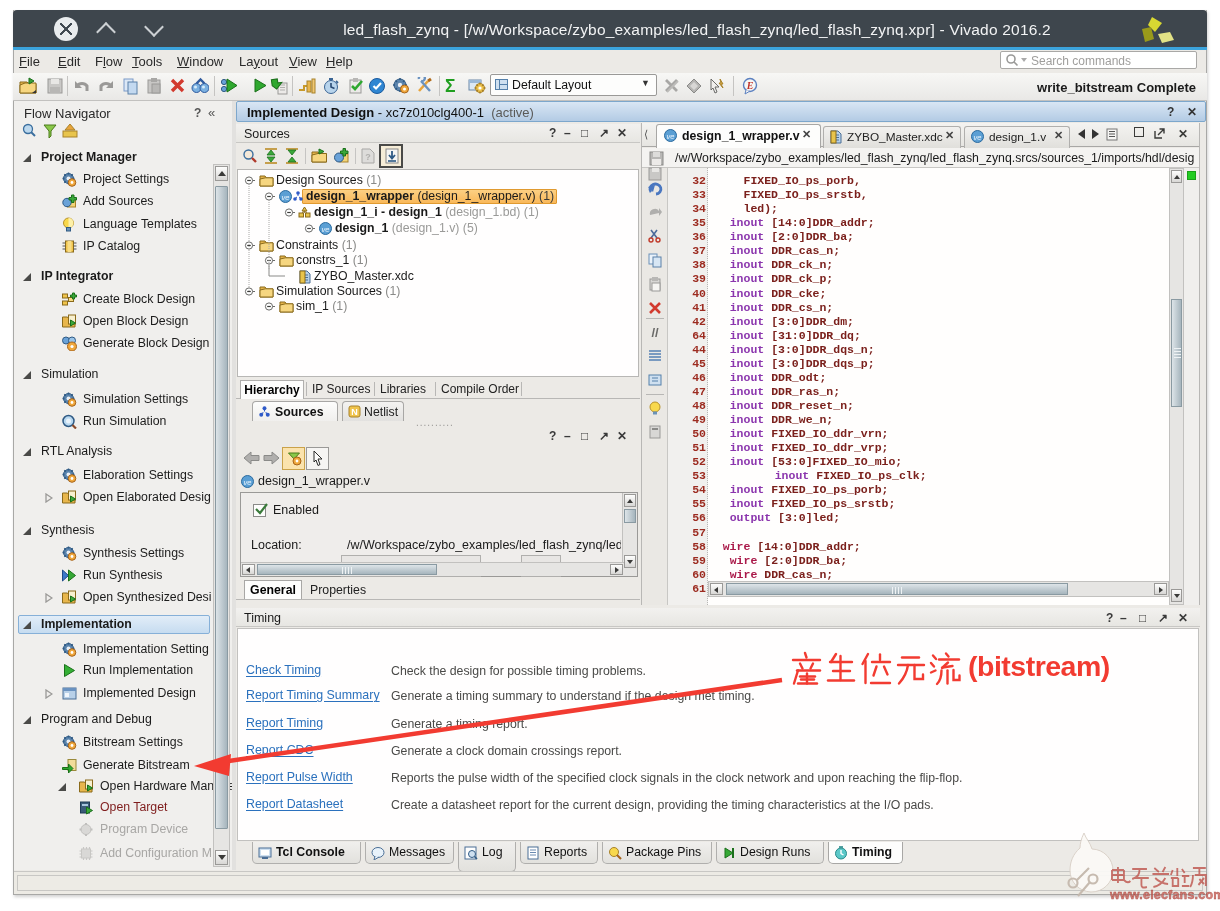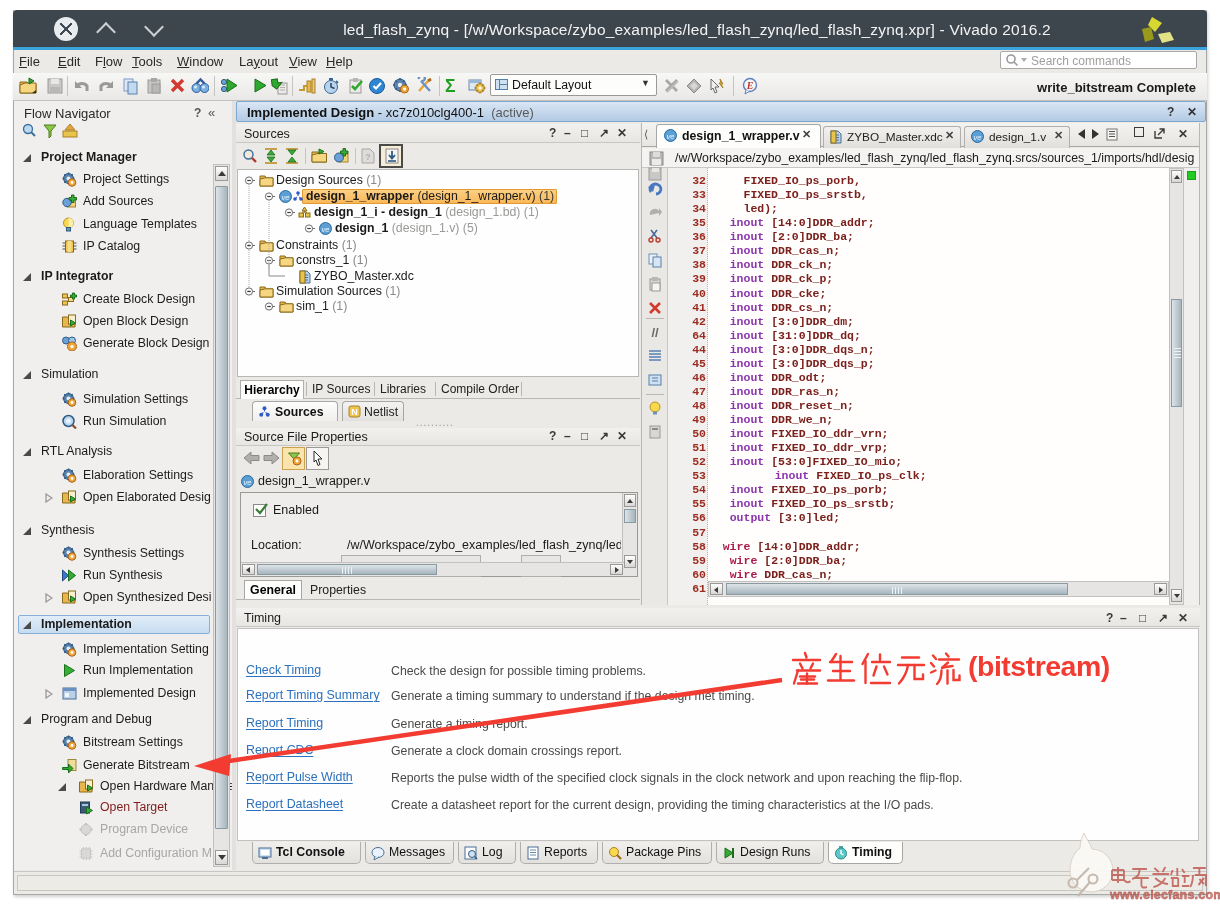--- a/index.html
+++ b/index.html
@@ -568,23 +568,20 @@
         <svg style="position:absolute;left:5px;top:3px;" width="13" height="13" viewBox="0 0 13 13">
           <rect x="1" y="1" width="11" height="11" rx="2" fill="#f0c44c" stroke="#a8822a"></rect>
           <text x="6.5" y="10" font-size="9" font-weight="bold" fill="#fff" text-anchor="middle">N</text>
         </svg>
         <span style="position:absolute;left:21px;top:3px;font-size:12.3px;color:#222;">Netlist</span>
       </div>
 <div style="position:absolute;left:180px;top:298px;width:48px;height:3px;color:#9a9997;font-size:10px;letter-spacing:1px;line-height:2px;">..........</div>
 </div>
 
 <div class="abs" style="left:236px;top:428px;width:404px;height:173px;background:#eceae6;">
-<div class="phead" style="position:absolute;left:0;top:0;width:404px;height:18px;">
-        <span style="position:absolute;left:8px;top:2px;font-size:12.5px;">Source File Properties</span>
-      </div>
 <span style="position:absolute;left:313px;top:1px;font-size:12px;font-weight:bold;color:#3a3a3a;">?</span>
 <span style="position:absolute;left:328px;top:1px;font-size:12px;font-weight:bold;color:#3a3a3a;">–</span>
 <span style="position:absolute;left:345px;top:1px;font-size:12px;font-weight:bold;color:#3a3a3a;">□</span>
 <span style="position:absolute;left:363px;top:1px;font-size:12px;font-weight:bold;color:#3a3a3a;">↗</span>
 <span style="position:absolute;left:381px;top:1px;font-size:12px;font-weight:bold;color:#3a3a3a;">✕</span>
 <svg style="position:absolute;left:7px;top:23px;" width="17" height="14" viewBox="0 0 17 14">
         <path d="M8 1 L1 7 L8 13 L8 9.5 L16 9.5 L16 4.5 L8 4.5 Z" fill="#b0afad" stroke="#8a8a88"></path>
       </svg>
 <svg style="position:absolute;left:27px;top:23px;" width="17" height="14" viewBox="0 0 17 14">
         <path d="M9 1 L16 7 L9 13 L9 9.5 L1 9.5 L1 4.5 L9 4.5 Z" fill="#b0afad" stroke="#8a8a88"></path>
@@ -850,21 +847,21 @@
         </svg>
         <span style="position:absolute;left:23px;top:3px;font-size:12.3px;font-weight:bold;color:#111;white-space:nowrap;">Tcl Console</span>
       </div>
 <div style="position:absolute;left:129px;top:234px;width:89px;height:22px;background:linear-gradient(#f0efed,#e2e1dd);border:1px solid #b0afad;border-top:none;border-radius:0 0 5px 5px;">
         <svg style="position:absolute;left:5px;top:4px;" width="14" height="14" viewBox="0 0 14 14">
           <ellipse cx="7" cy="6.5" rx="6" ry="5" fill="#e8f2fa" stroke="#4a6e96"></ellipse>
           <path d="M4 10 L3 14 L8 11" fill="#e8f2fa" stroke="#4a6e96"></path>
         </svg>
         <span style="position:absolute;left:23px;top:3px;font-size:12.3px;font-weight:normal;color:#111;white-space:nowrap;">Messages</span>
       </div>
-<div style="position:absolute;left:222px;top:234px;width:58px;height:22px;background:linear-gradient(#f0efed,#e2e1dd);border:1px solid #b0afad;border-top:none;border-radius:0 0 5px 5px;">
+<div style="position:absolute;left:222px;top:234px;width:58px;height:30px;background:linear-gradient(#f0efed,#e2e1dd);border:1px solid #b0afad;border-top:none;border-radius:0 0 5px 5px;">
         <svg style="position:absolute;left:5px;top:4px;" width="14" height="14" viewBox="0 0 14 14">
           <rect x="1" y="1" width="11" height="12" fill="#fff" stroke="#4a6e96"></rect>
           <circle cx="8" cy="8" r="3.5" fill="#cfe0f0" stroke="#2f5a84"></circle>
           <line x1="10.5" y1="10.5" x2="13" y2="13" stroke="#2f5a84" stroke-width="1.6"></line>
         </svg>
         <span style="position:absolute;left:23px;top:3px;font-size:12.3px;font-weight:normal;color:#111;white-space:nowrap;">Log</span>
       </div>
 <div style="position:absolute;left:284px;top:234px;width:78px;height:22px;background:linear-gradient(#f0efed,#e2e1dd);border:1px solid #b0afad;border-top:none;border-radius:0 0 5px 5px;">
         <svg style="position:absolute;left:5px;top:4px;" width="14" height="14" viewBox="0 0 14 14">
           <rect x="2" y="1" width="10" height="12" fill="#fff" stroke="#4a6e96"></rect>

